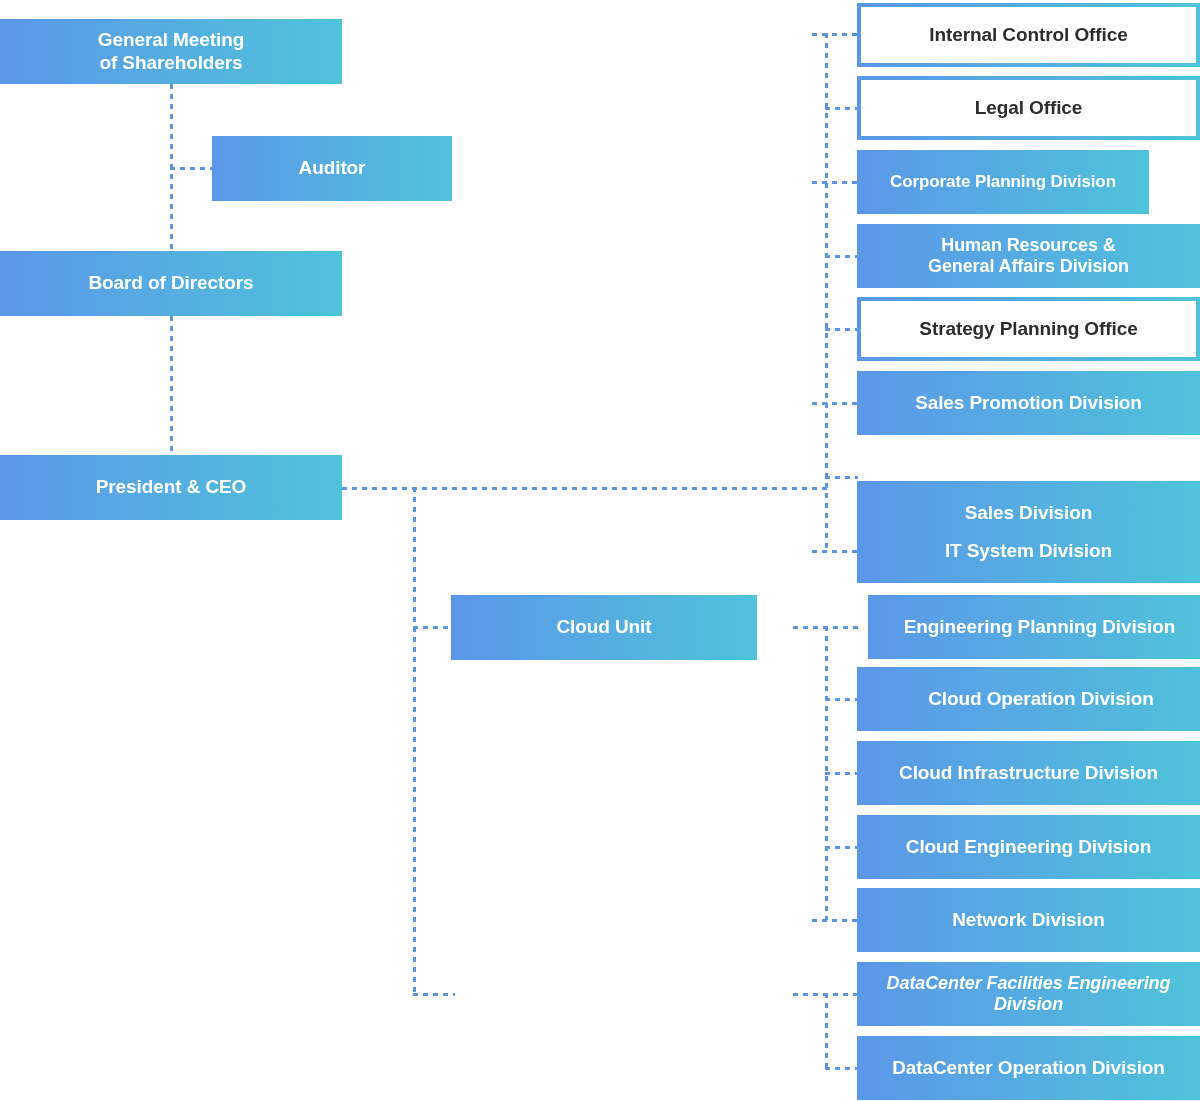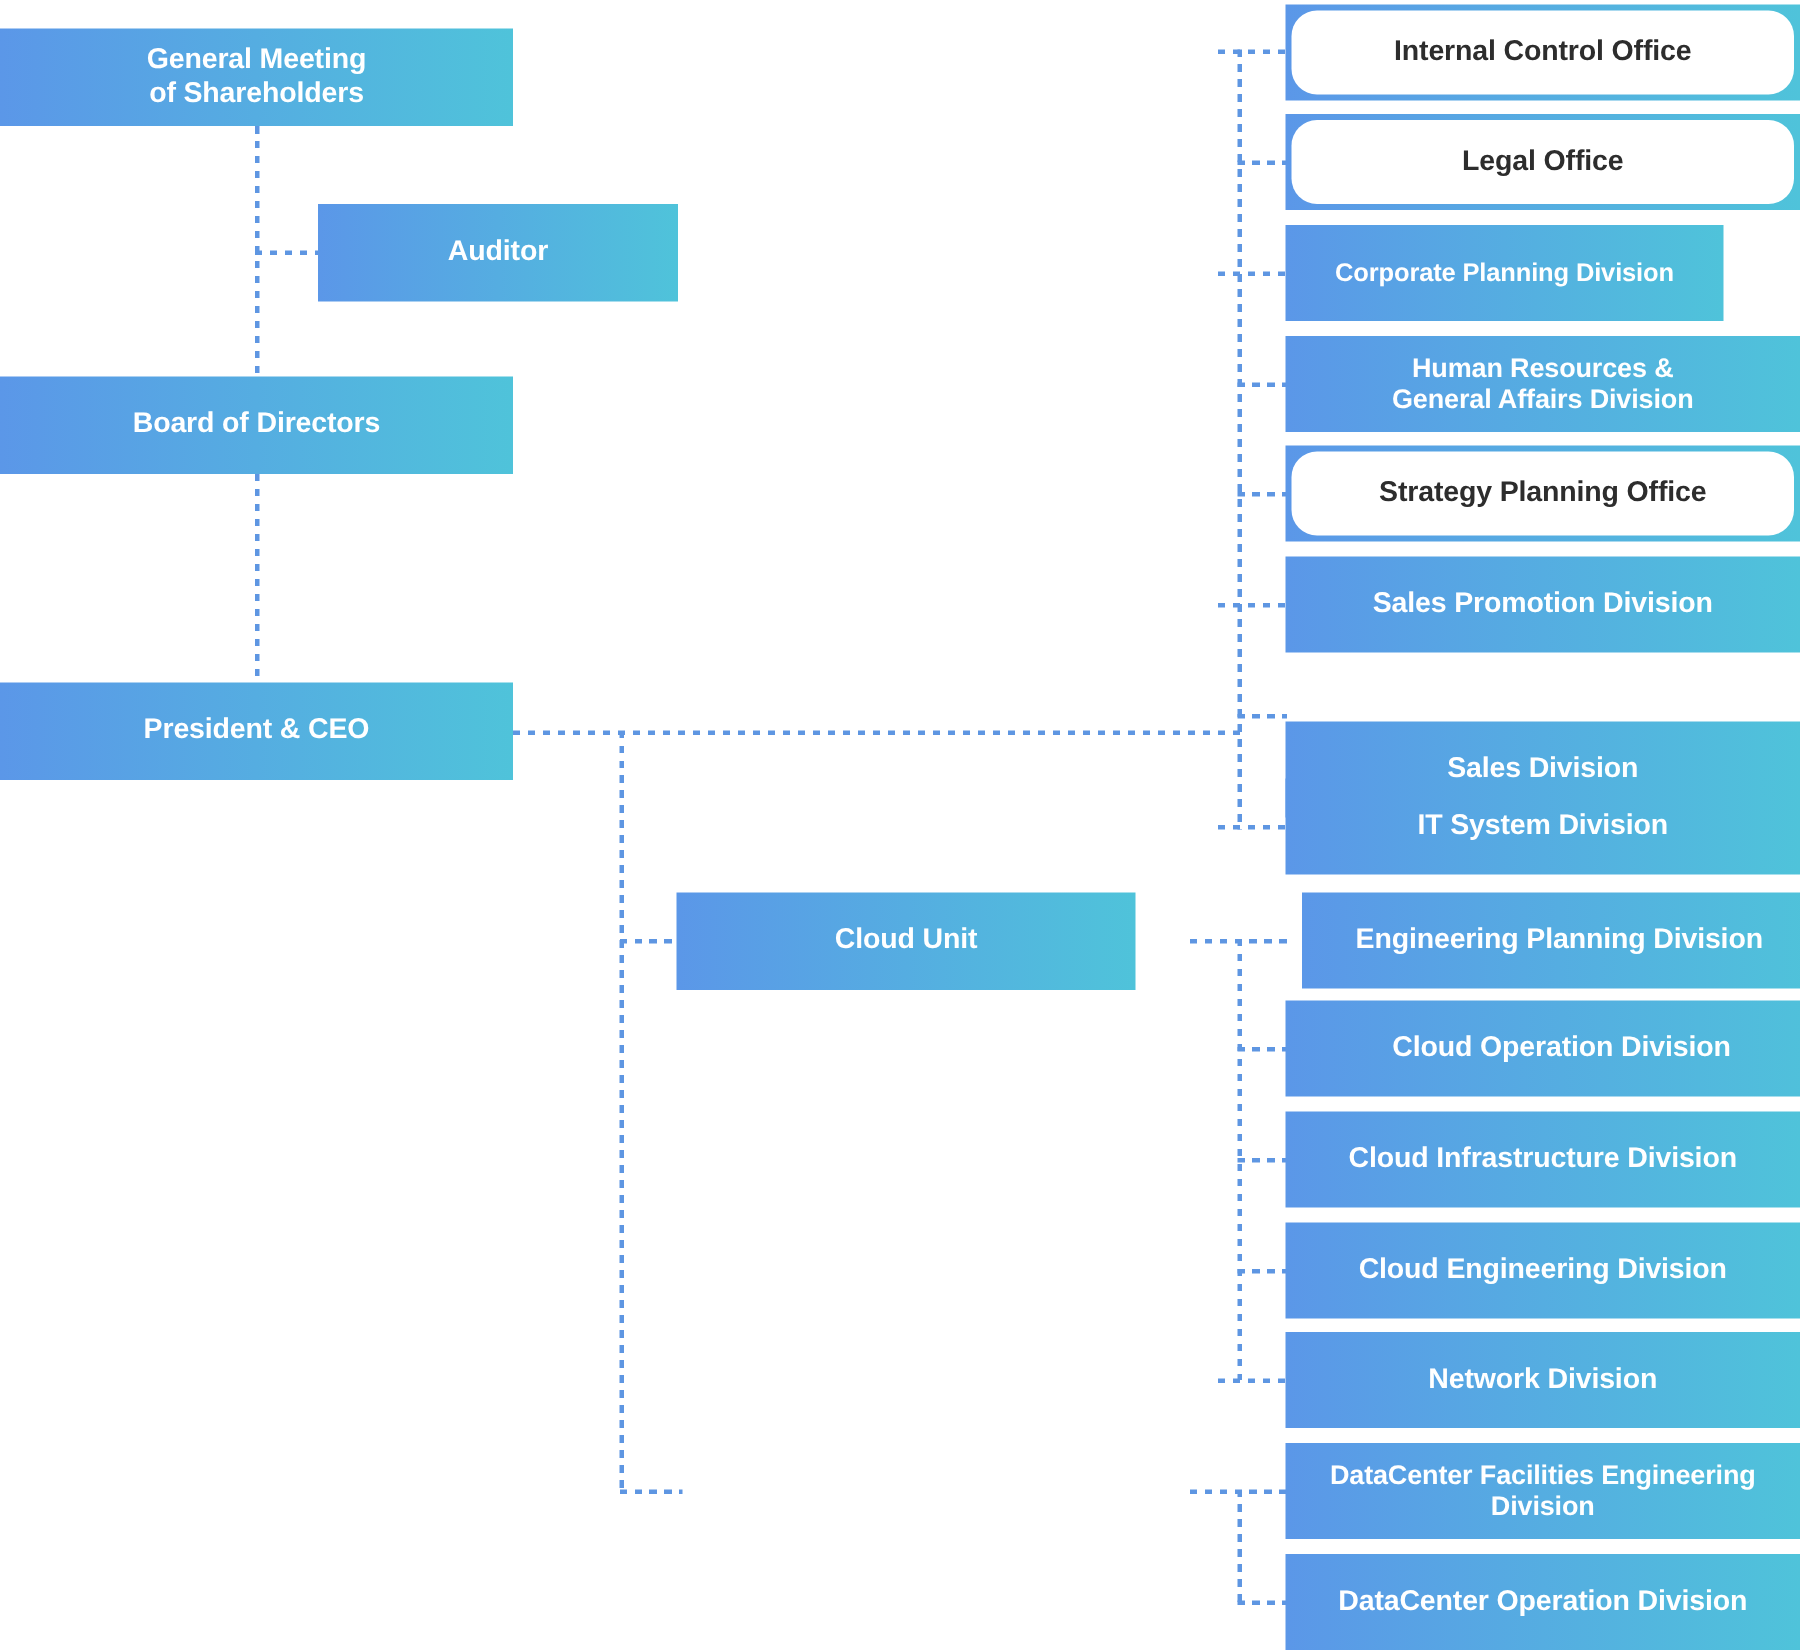--- a/index.html
+++ b/index.html
@@ -46,21 +46,20 @@
     color: #2d2d2d;
     padding: 4px;
   }
   .box.outlined .lbl {
     background: #ffffff;
     height: 100%;
     display: flex;
     align-items: center;
     justify-content: center;
     padding: 0 16px;
-    border-radius: 17px;
   }
 
   
   .ln {
     position: absolute;
     z-index: 1;
   }
   .ln.h {
     height: 3px;
     background-image: repeating-linear-gradient(to right,
@@ -166,21 +165,21 @@
       </div>
       <div class="box" style="left: 857px; top: 741px; width: 343px; height: 64px; font-size: 19px;">
         <span class="lbl">Cloud Infrastructure Division</span>
       </div>
       <div class="box" style="left: 857px; top: 815px; width: 343px; height: 64px; font-size: 19px;">
         <span class="lbl">Cloud Engineering Division</span>
       </div>
       <div class="box" style="left: 857px; top: 888px; width: 343px; height: 64px; font-size: 19px;">
         <span class="lbl">Network Division</span>
       </div>
-      <div class="box" style="left: 857px; top: 962px; width: 343px; height: 64px; font-size: 18px;">
+      <div class="box" style="left: 857px; top: 962px; width: 343px; height: 64px; font-size: 18px; font-style: italic;">
         <span class="lbl">DataCenter Facilities Engineering
 Division</span>
       </div>
       <div class="box" style="left: 857px; top: 1036px; width: 343px; height: 64px; font-size: 19px;">
         <span class="lbl">DataCenter Operation Division</span>
       </div>
     </div>
 
 </div>
 

